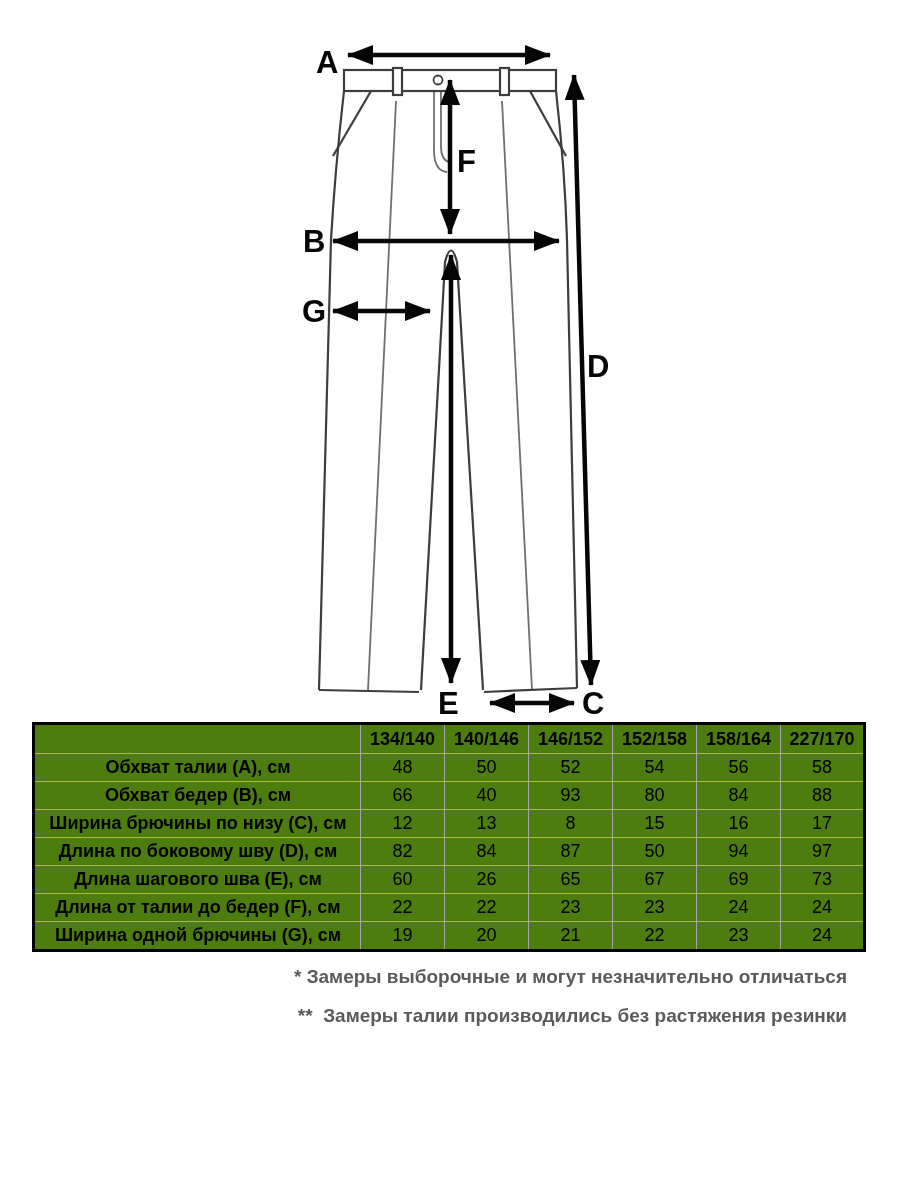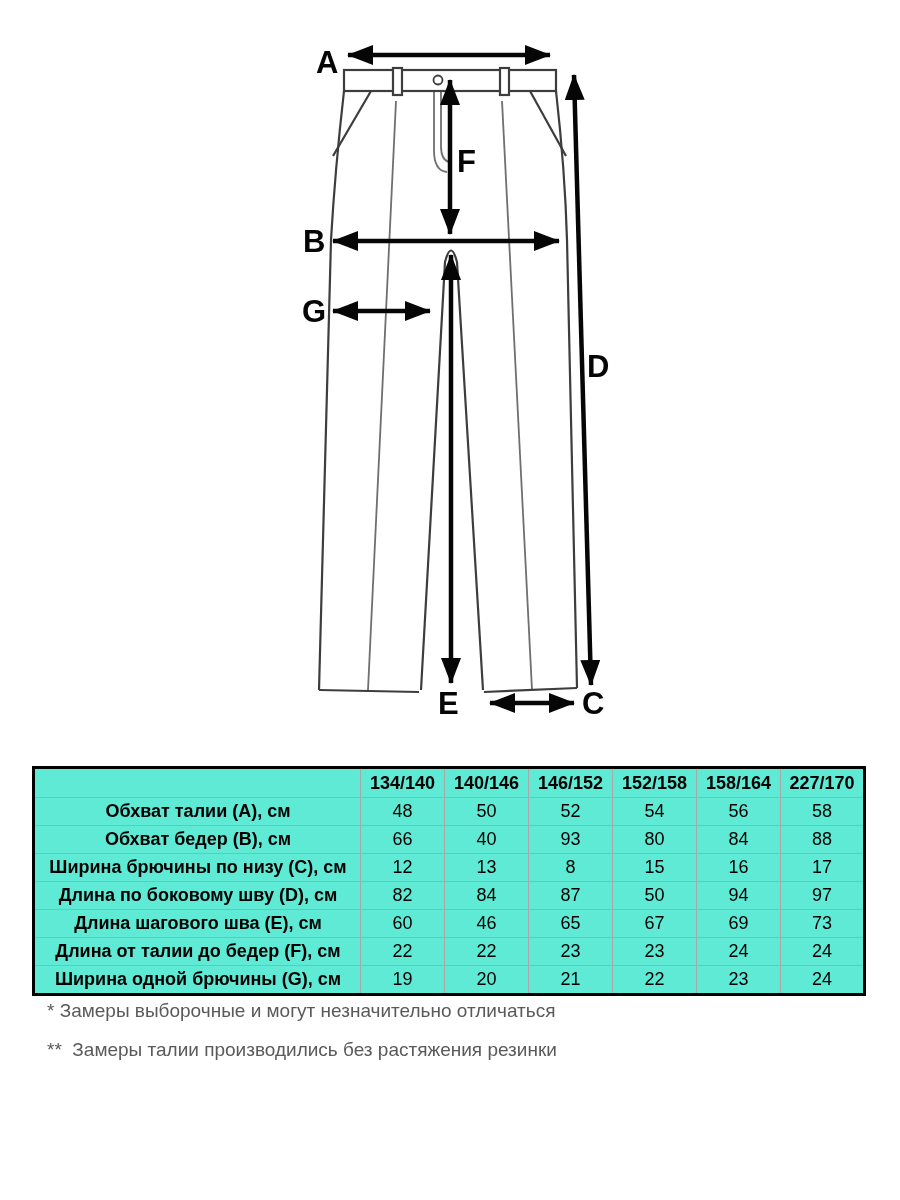--- a/index.html
+++ b/index.html
@@ -20,42 +20,41 @@
     font-family:"Liberation Sans",sans-serif;
     font-size:31px;font-weight:bold;fill:#060606;
   }
 
   table.size-table{
     position:absolute;left:32px;top:722px;
     width:833px;
     border-collapse:collapse;
     table-layout:fixed;
     border:3px solid #000000;
-    background:#5eead4;
-    margin-top:44px;
+    background:#4d7c0f;
   }
   table.size-table th, table.size-table td{
     border:1px solid #a8a8a8;
     padding:0 2px;
     height:27px;
     font-size:18px;
     color:#000000;
     text-align:center;
     overflow:hidden;
     white-space:nowrap;
   }
   table.size-table thead th{font-weight:bold;height:28px;}
   table.size-table td.lbl{
     text-align:center;font-weight:bold;padding-left:3px;
   }
   table.size-table td.val{font-weight:normal;}
 
   .notes{
-    position:absolute;left:47px;top:1000px;width:800px;
-    color:#5a5a5a;font-weight:normal;font-size:19px;
+    position:absolute;left:47px;top:966px;width:800px;
+    color:#5a5a5a;font-weight:bold;font-size:19px;text-align:right;
   }
   .notes p{margin:0 0 17px 0;white-space:pre-wrap;}
 </style>
 </head>
 <body>
 
 <div class="page">
 
   <svg class="diagram" width="900" height="720" viewBox="0 0 900 720">
     <defs>
@@ -166,21 +165,21 @@
         <td class="val">82</td>
         <td class="val">84</td>
         <td class="val">87</td>
         <td class="val">50</td>
         <td class="val">94</td>
         <td class="val">97</td>
       </tr>
       <tr>
         <td class="lbl">Длина шагового шва (E), см</td>
         <td class="val">60</td>
-        <td class="val">46</td>
+        <td class="val">26</td>
         <td class="val">65</td>
         <td class="val">67</td>
         <td class="val">69</td>
         <td class="val">73</td>
       </tr>
       <tr>
         <td class="lbl">Длина от талии до бедер (F), см</td>
         <td class="val">22</td>
         <td class="val">22</td>
         <td class="val">23</td>

